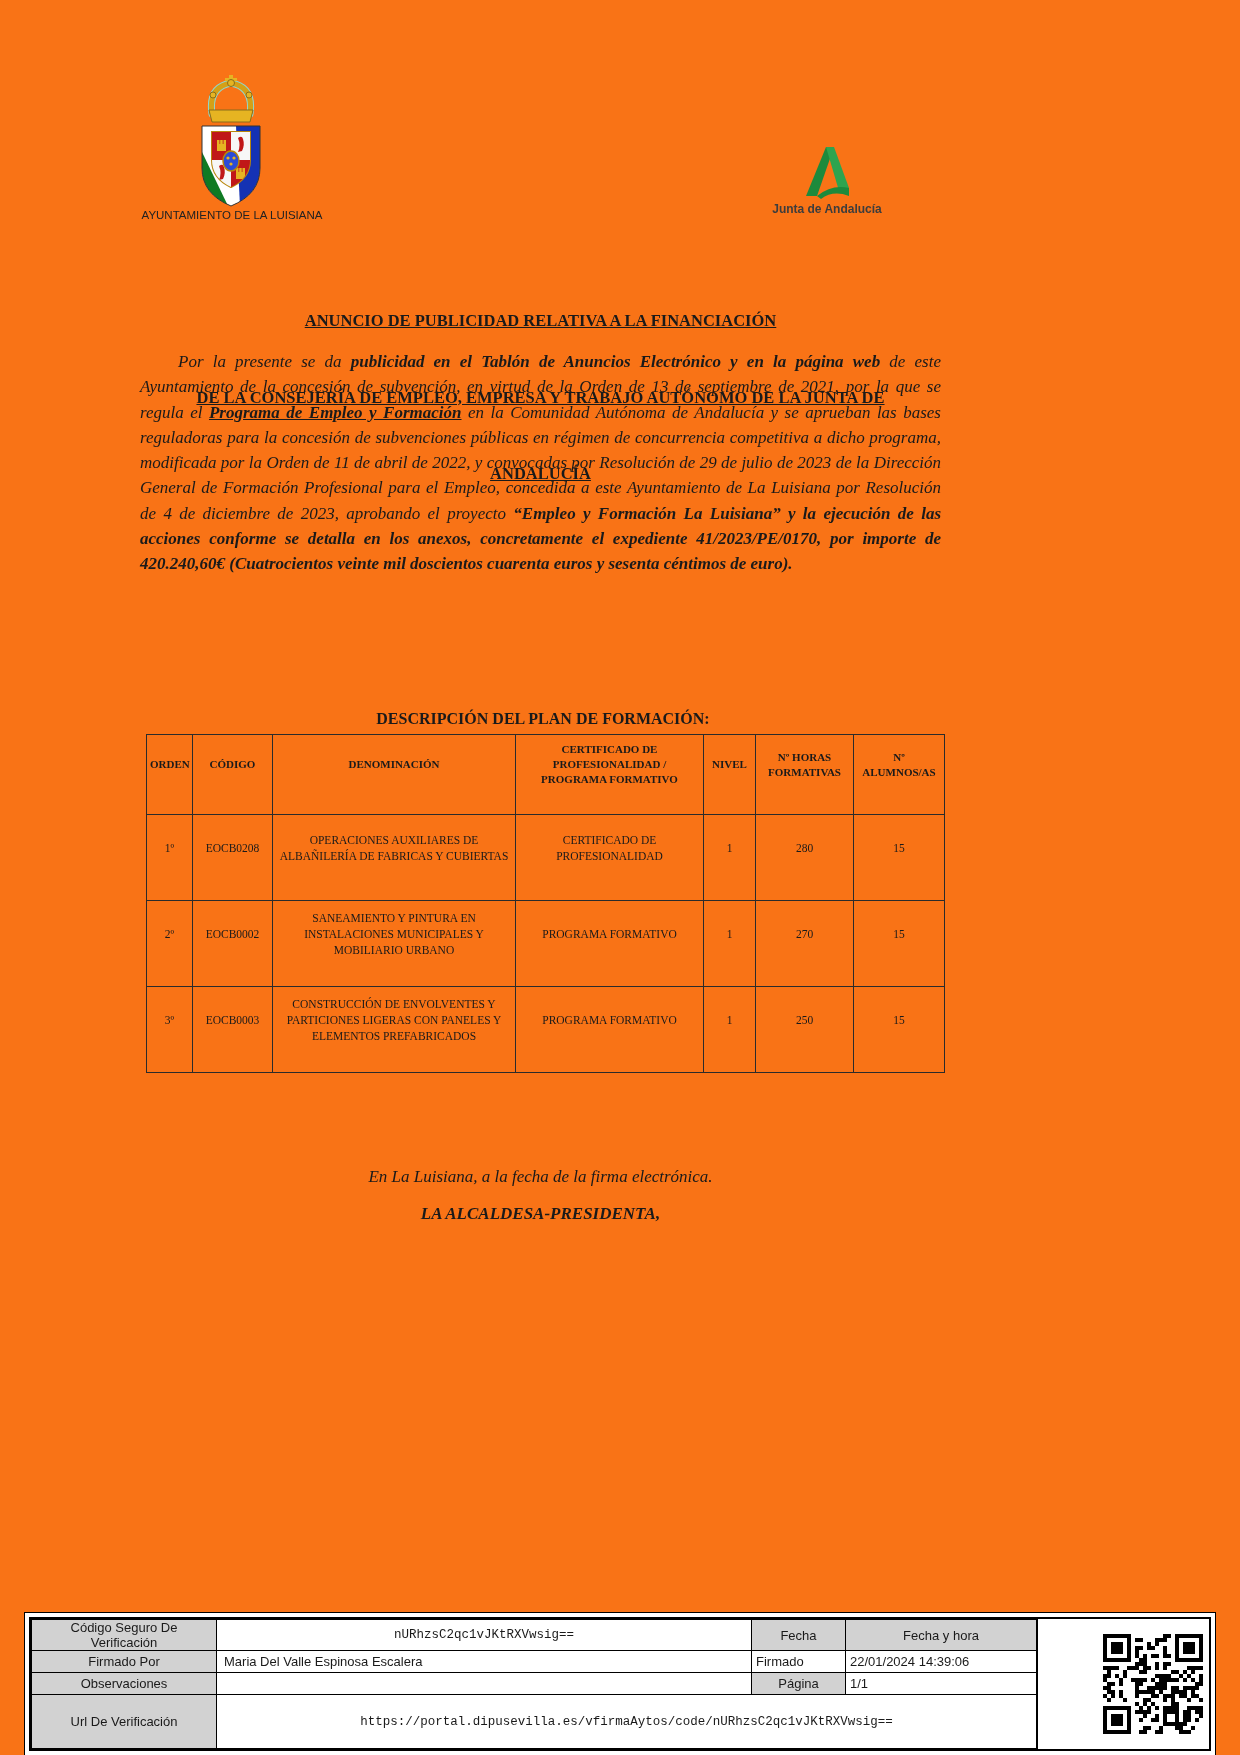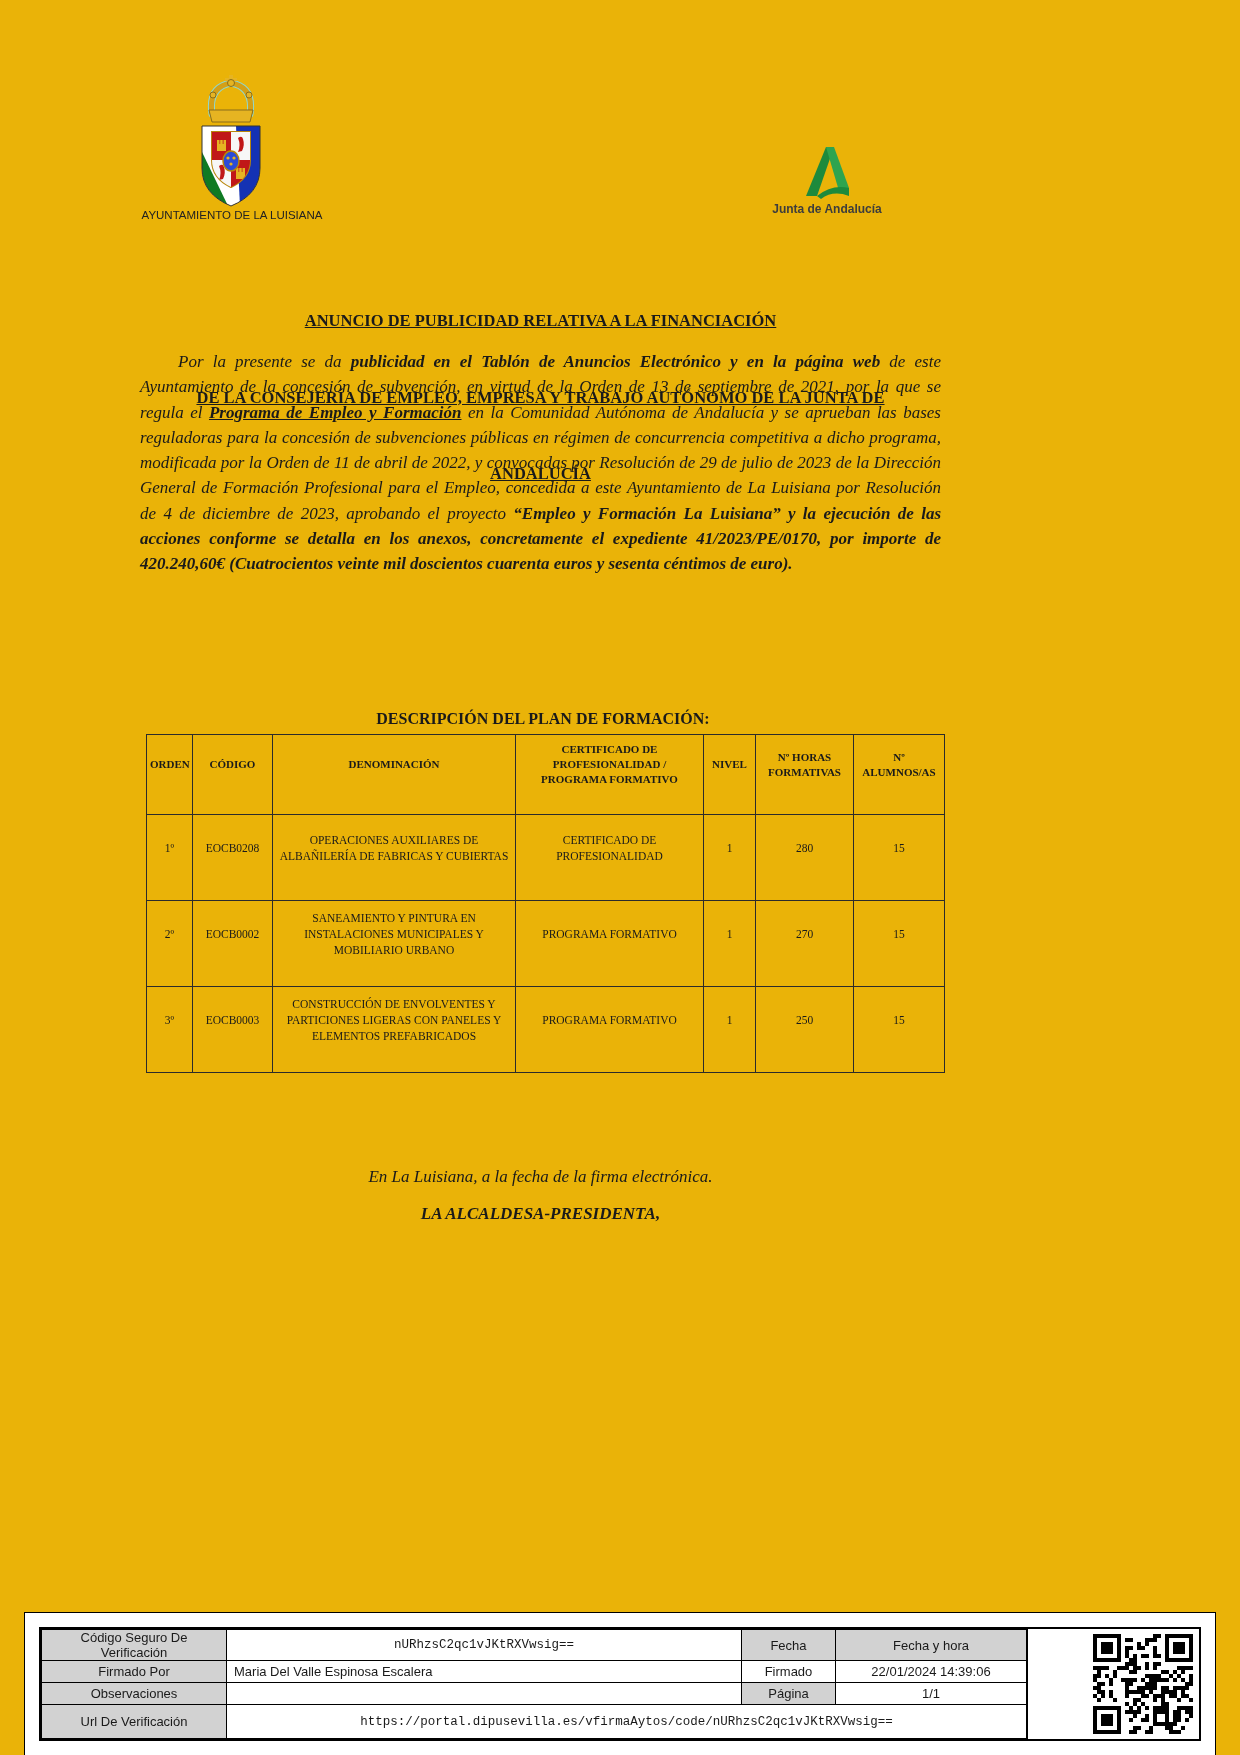--- a/index.html
+++ b/index.html
@@ -1,16 +1,16 @@
 <!DOCTYPE html>
 <html><head>
 <meta charset="utf-8">
 <style>
   html,body{margin:0;padding:0;background:#fff;}
-  .page{position:relative;width:1240px;height:1755px;background:#eab308;overflow:hidden;
+  .page{position:relative;width:1240px;height:1755px;background:#f97316;overflow:hidden;
         font-family:"Liberation Serif",serif;color:#1a1a1a;}
 
   
   .crest{position:absolute;left:192px;top:74px;width:78px;height:136px;}
   .crest-caption{position:absolute;left:117px;top:209px;width:230px;text-align:center;
                  font-family:"Liberation Sans",sans-serif;font-size:11.5px;color:#222;}
   .junta{position:absolute;left:770px;top:146px;width:114px;text-align:center;}
   .junta svg{display:block;margin:0 auto;}
   .junta-caption{font-family:"Liberation Sans",sans-serif;font-weight:bold;font-size:12px;
                  color:#3d3d3d;margin-top:0px;}
@@ -36,29 +36,29 @@
   .plan-table td{font-size:11.5px;height:86px;box-sizing:border-box;line-height:16px;}
 
   
   .sig{position:absolute;left:140px;width:801px;text-align:center;font-style:italic;font-size:17px;}
   .sig1{top:1167px;}
   .sig2{top:1204px;font-weight:bold;}
   .sig3{top:1274px;}
 
   
   .footer-outer{position:absolute;left:24px;top:1612px;width:1192px;height:144px;
-                box-sizing:border-box;border:1px solid #000;padding:14px;background:#fff;}
+                box-sizing:border-box;border:1px solid #000;padding:4px;background:#fff;}
   .footer-inner{box-sizing:border-box;border:2px solid #000;height:100%;display:flex;}
   .v-table{flex:1;border-collapse:collapse;table-layout:fixed;height:100%;
            font-family:"Liberation Sans",sans-serif;font-size:13px;}
   .v-table td{border:1px solid #000;padding:0 4px;vertical-align:middle;}
   .v-table .lbl{background:#d2d2d2;text-align:center;}
   .v-table .mono{font-family:"Liberation Mono",monospace;font-size:12.5px;text-align:center;}
   .v-table .val-left{text-align:left;padding-left:7px;}
-  .v-table .val-center{text-align:center;}
+  .v-table .val-center{}
   .qr-box{width:172px;box-sizing:border-box;border-left:1px solid #000;display:flex;
           align-items:center;justify-content:flex-end;padding-right:6px;background:#fff;}
   .qr{width:100px;height:100px;background:#fff;}
 </style>
 </head>
 <body>
 
 <div class="page">
 
   <div class="crest">

